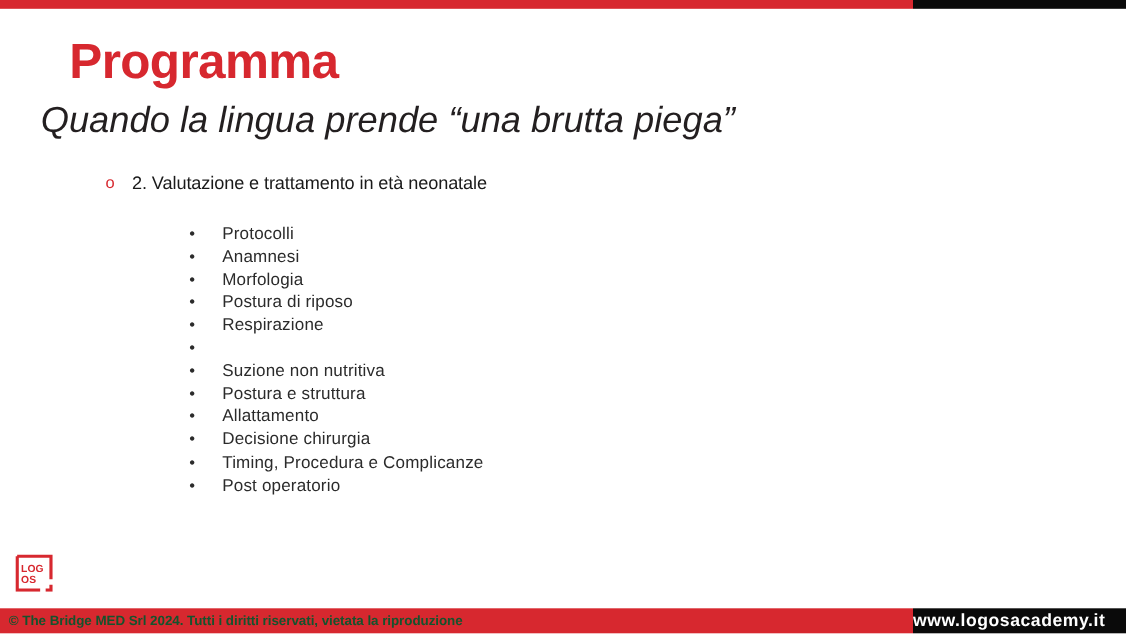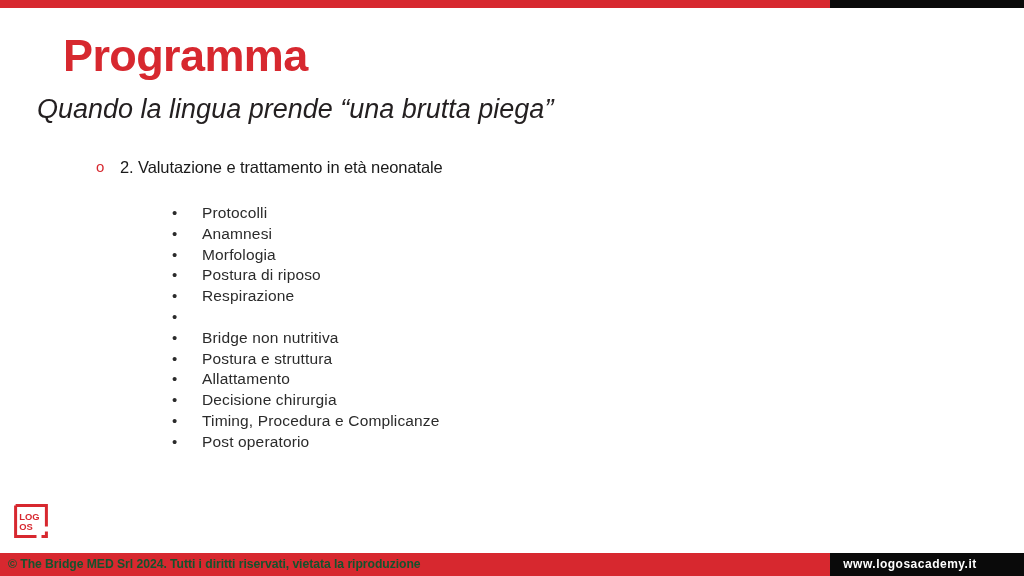--- a/index.html
+++ b/index.html
@@ -49,21 +49,21 @@
     font-weight: 700;
     letter-spacing: -0.6px;
     color: #d7282f;
     white-space: nowrap;
     margin-left: 26px;
   }
   .subtitle {
     position: absolute;
     left: 37px;
     top: 93px;
-    font-size: 27px;
+    font-size: 33px;
     line-height: 32px;
     font-style: italic;
     font-weight: 400;
     color: #231f20;
     white-space: nowrap;
   }
 
   
   .section {
     position: absolute;
@@ -154,21 +154,21 @@
     letter-spacing: -0.05px;
     white-space: nowrap;
   }
   .footer-right-text {
     position: absolute;
     left: 830px;
     top: 553px;
     width: 160px;
     height: 23px;
     line-height: 23px;
-    font-size: 12px;
+    font-size: 16px;
     font-weight: 700;
     color: #ffffff;
     letter-spacing: 0.5px;
     text-align: center;
     white-space: nowrap;
   }
 </style>
 </head>
 <body>
 
@@ -211,21 +211,21 @@
       <span class="bullet-dot">•</span>
       <span class="bullet-text">Respirazione</span>
     </div>
 
     <div class="bullet-row">
       <span class="bullet-dot">•</span>
     </div>
 
     <div class="bullet-row">
       <span class="bullet-dot">•</span>
-      <span class="bullet-text">Bridge non nutritiva</span>
+      <span class="bullet-text">Suzione non nutritiva</span>
     </div>
 
     <div class="bullet-row">
       <span class="bullet-dot">•</span>
       <span class="bullet-text">Postura e struttura</span>
     </div>
 
     <div class="bullet-row">
       <span class="bullet-dot">•</span>
       <span class="bullet-text">Allattamento</span>

